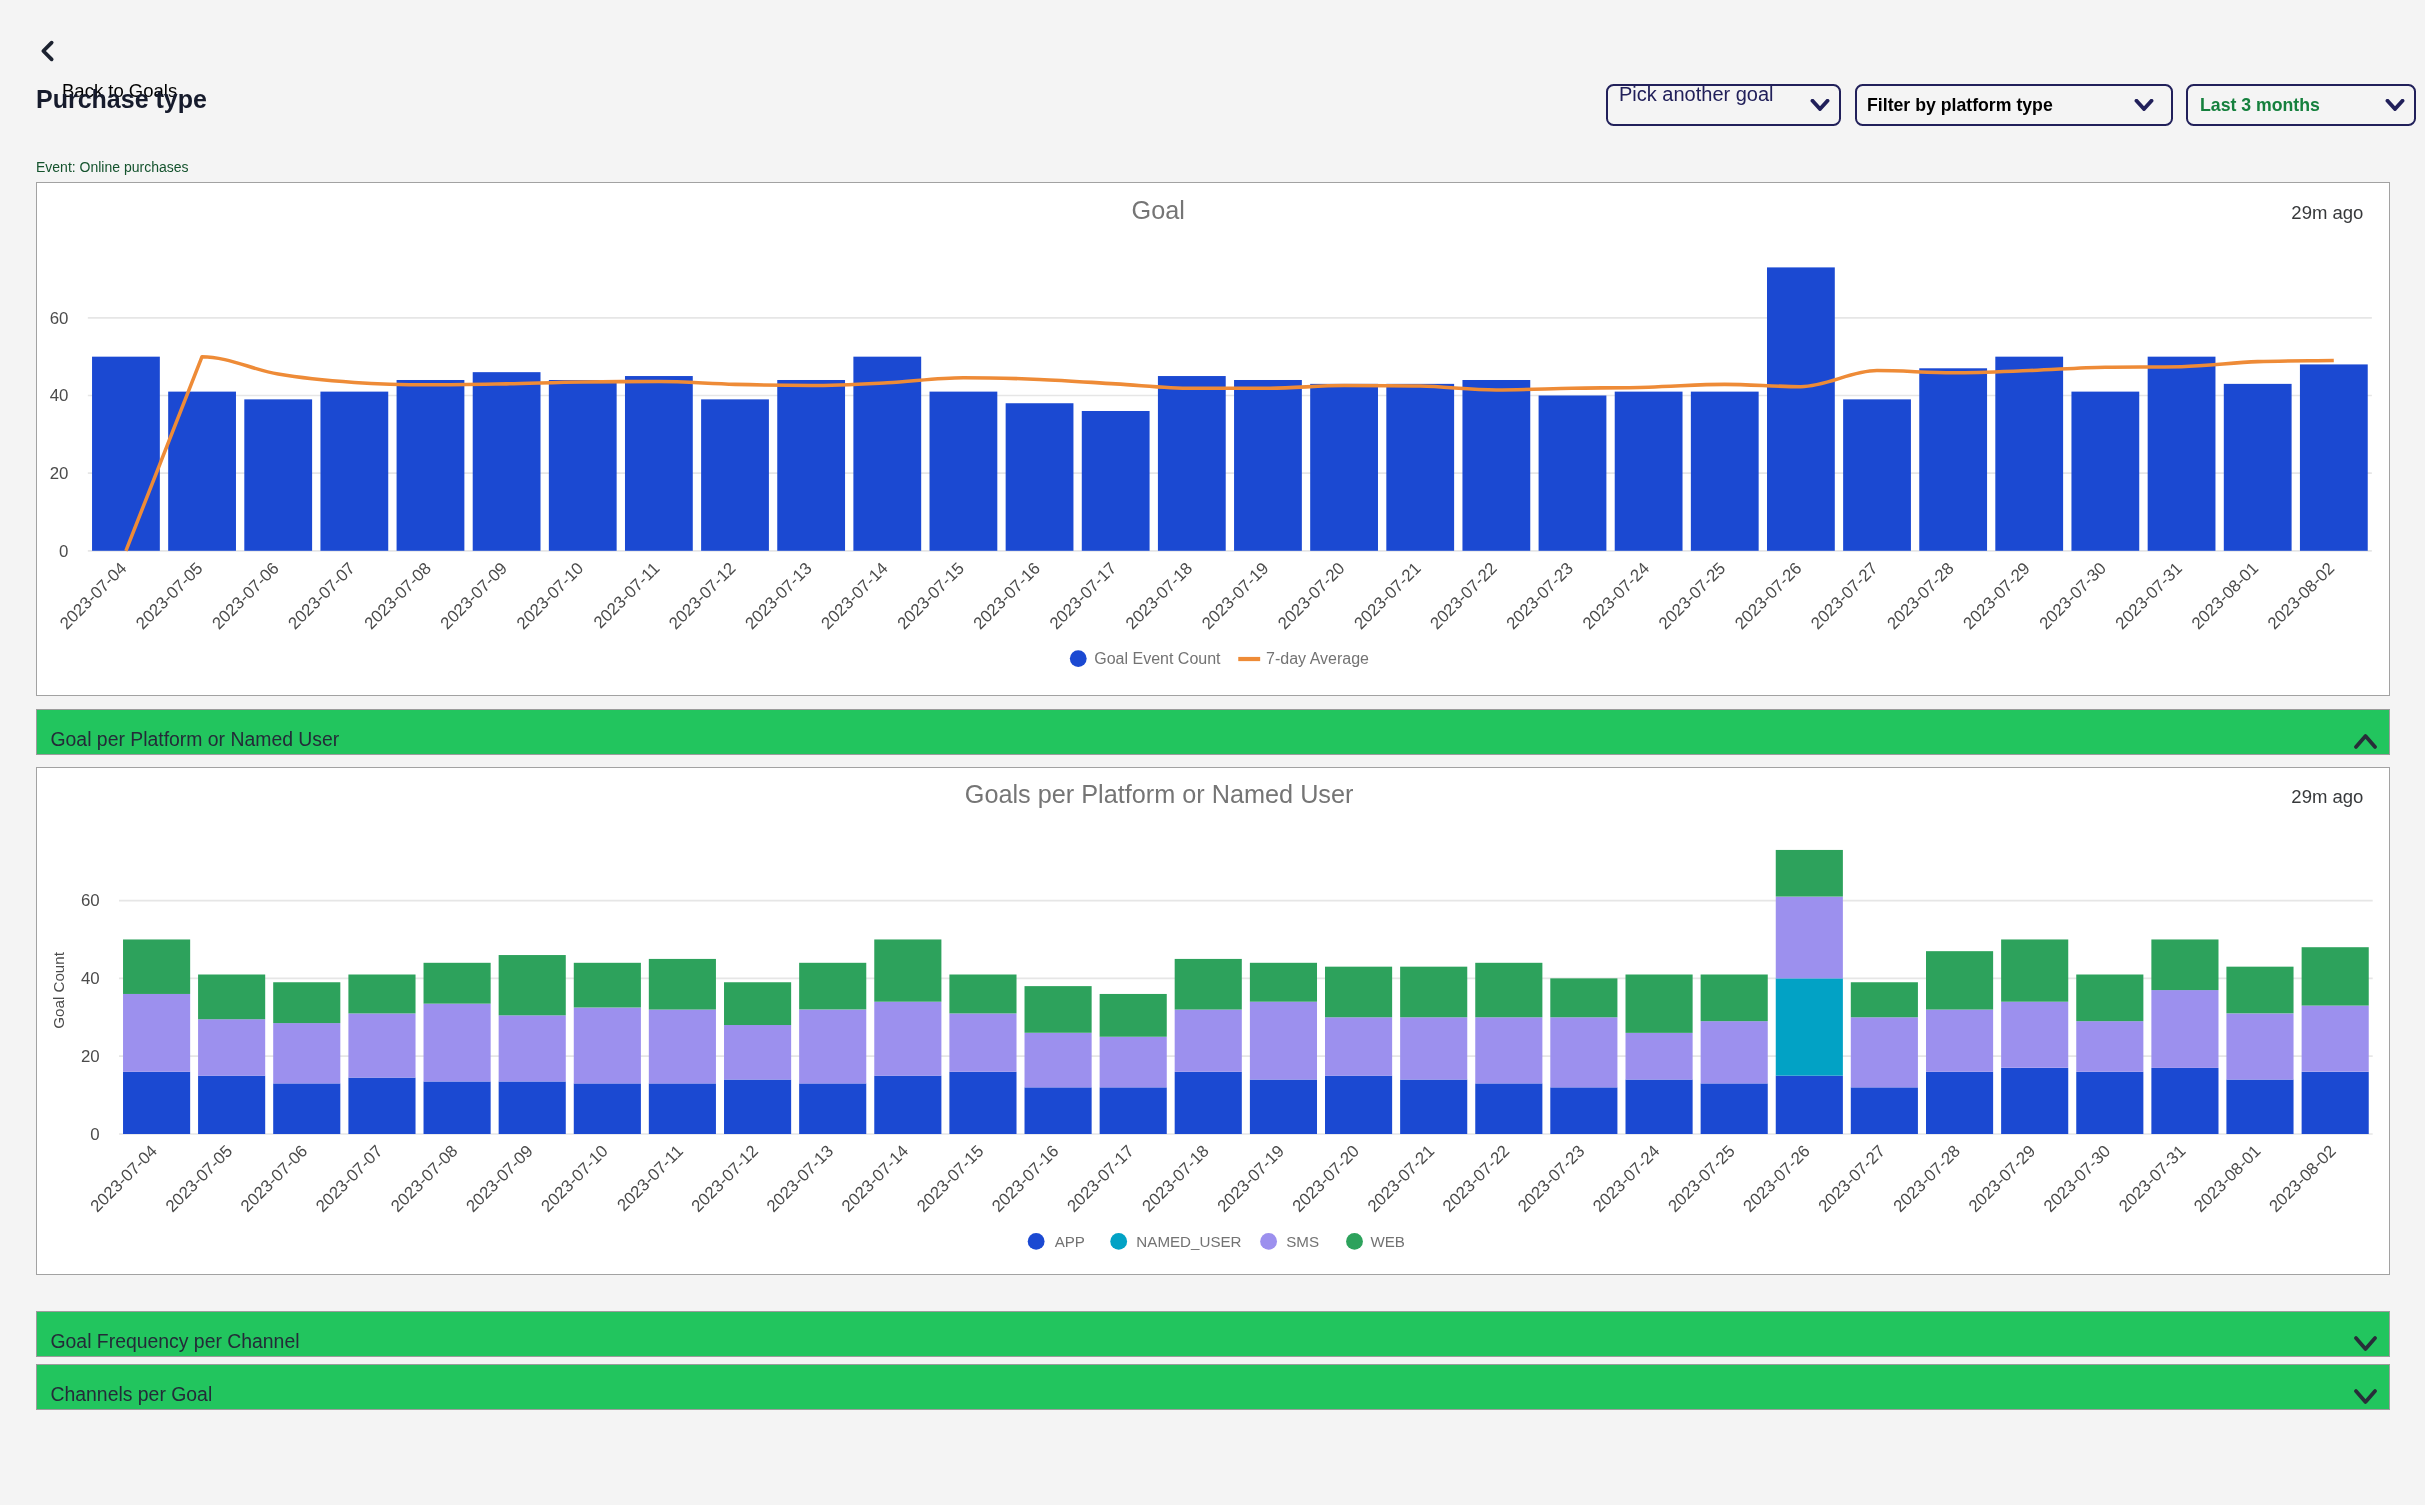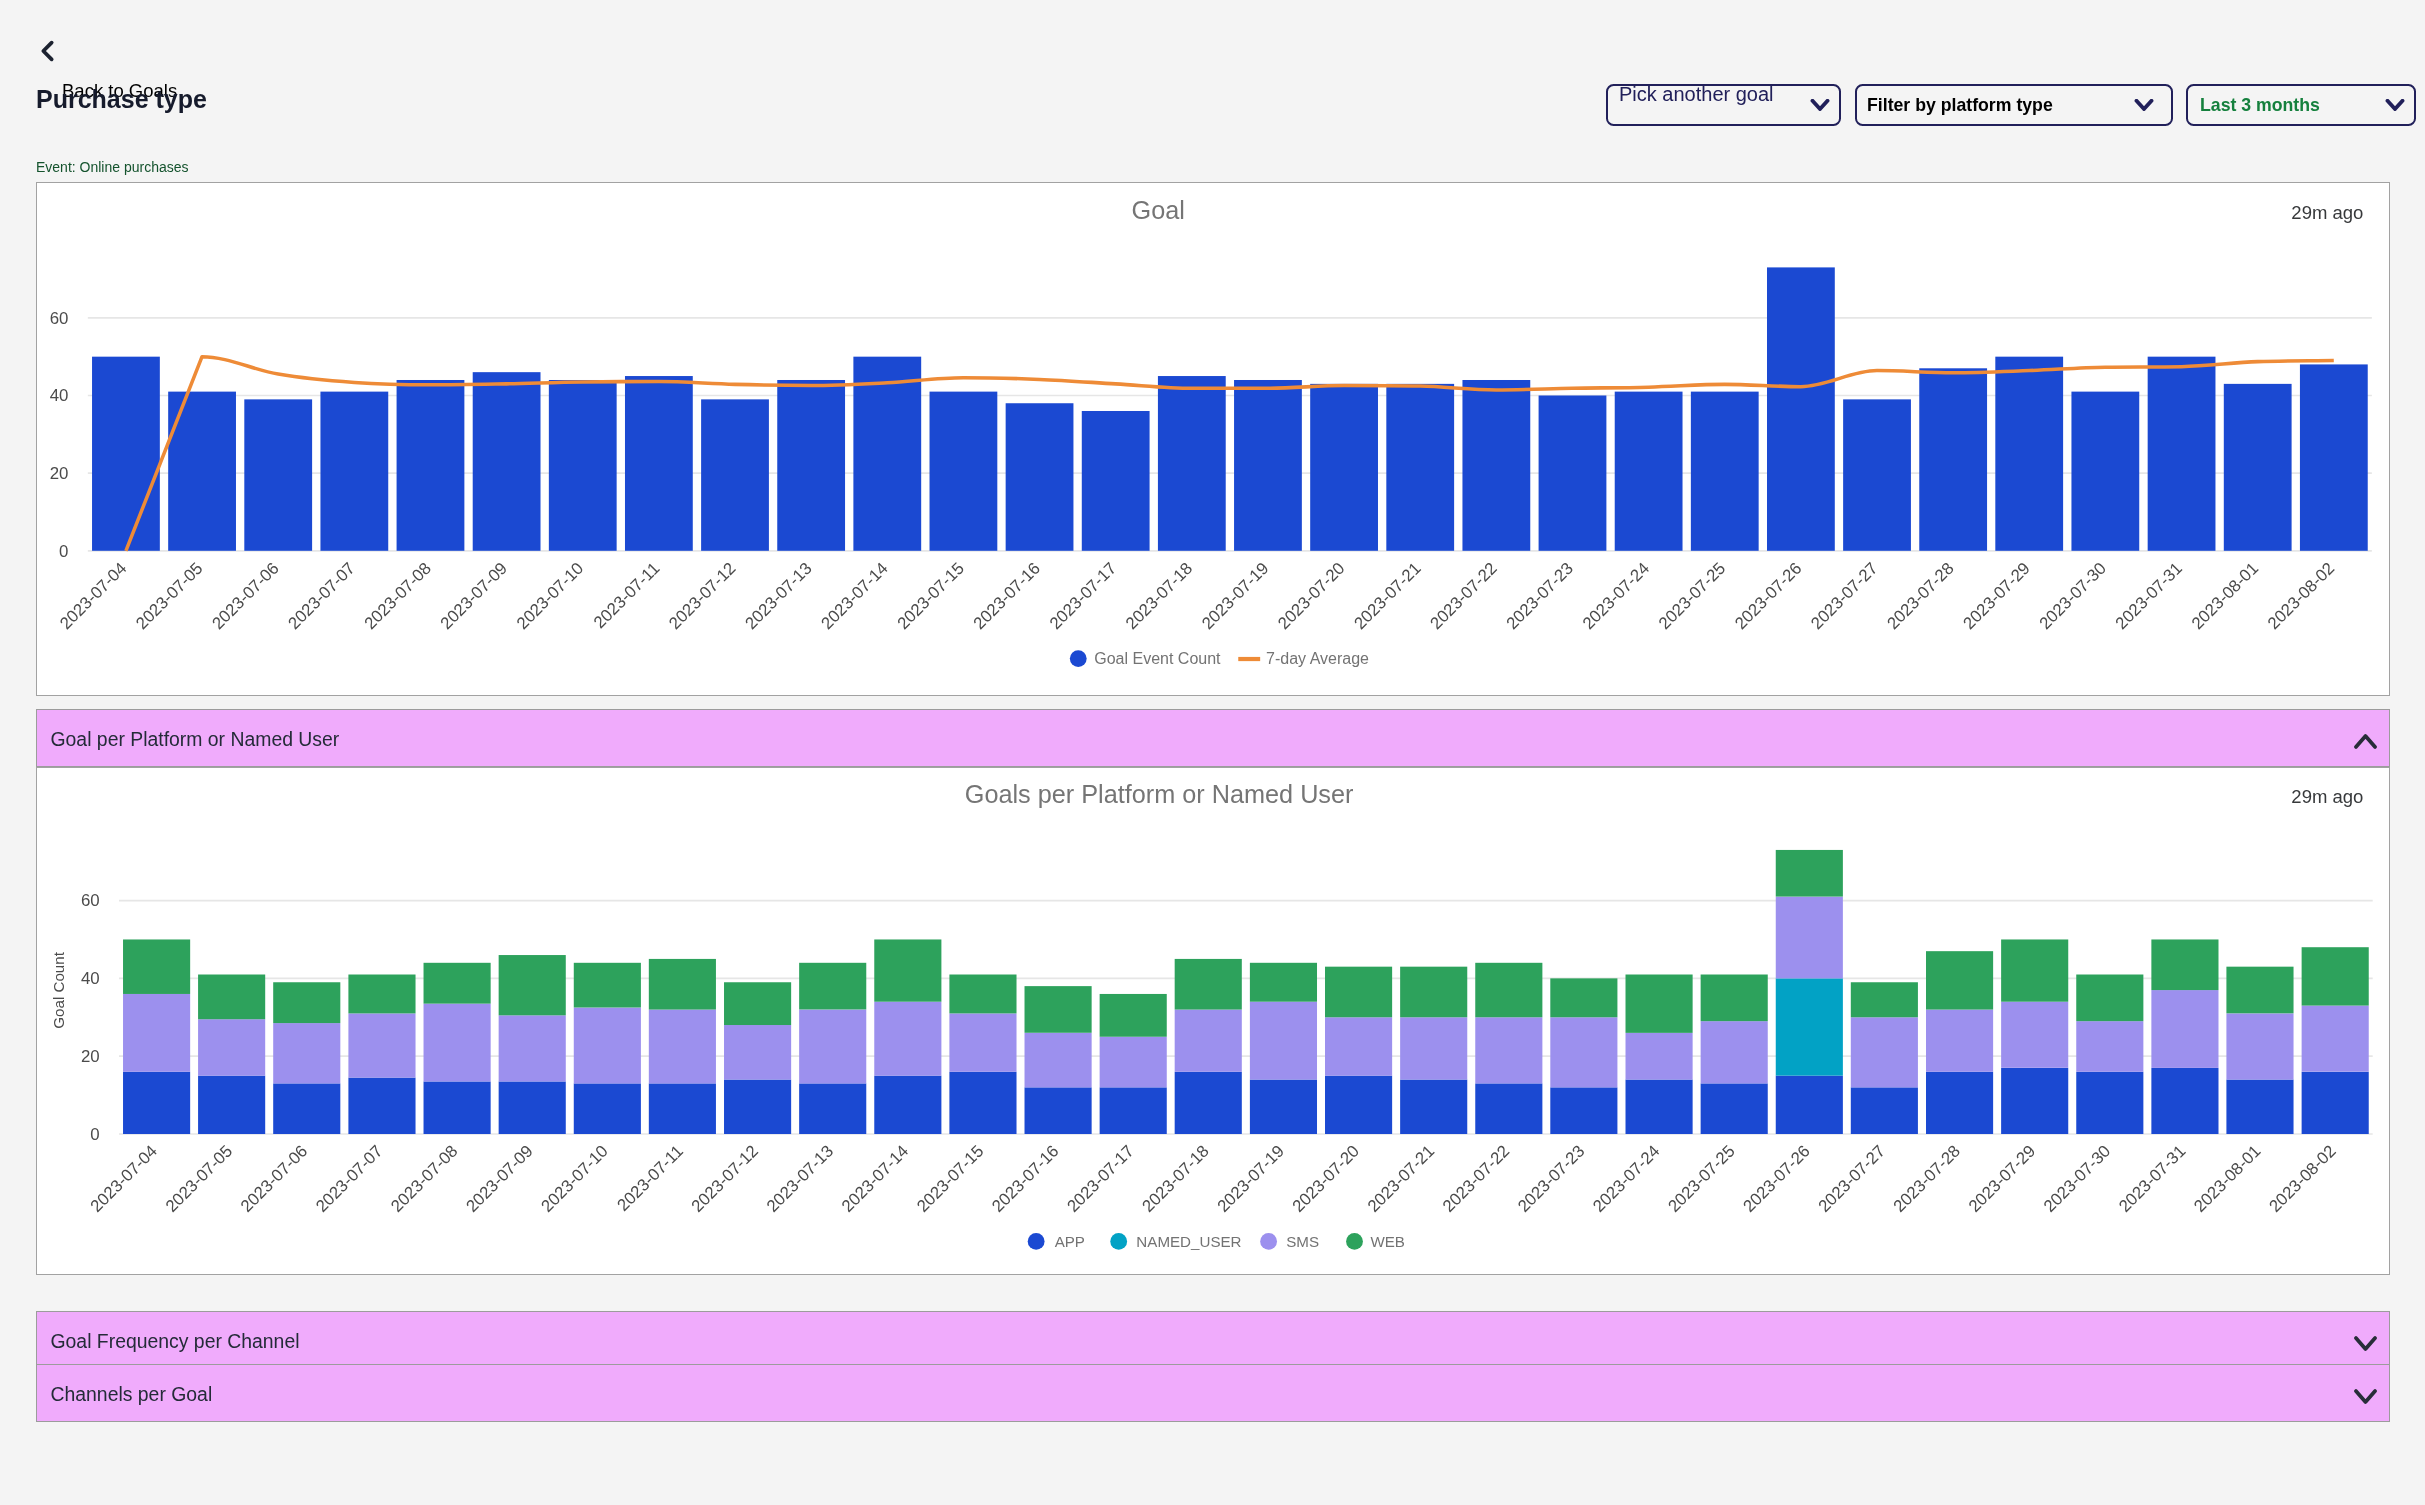--- a/index.html
+++ b/index.html
@@ -1,18 +1,18 @@
 <!DOCTYPE html>
 <html style="font-size:13.5px"><head><meta charset="utf-8">
 <style>
   * { margin:0; padding:0; box-sizing:border-box; }
   html,body { width:2426px; height:1505px; background:#f4f4f4; font-family:"Liberation Sans", sans-serif; }
   .abs { position:absolute; }
   .panel { position:absolute; left:36px; width:2354px; background:#ffffff; border:1.7px solid #a2a2a2; }
-  .hdr { position:absolute; left:36px; width:2354px; height:58px; background:#f0abfc; border:1.7px solid #9c9c9c; }
+  .hdr { position:absolute; left:36px; width:2354px; height:46px; background:#22c55e; border:1.7px solid #9c9c9c; }
   .hdr .t { position:absolute; left:13.5px; top:17.7px; font-size:19.4px; color:#242b38; }
 </style></head>
 <body>
 <svg class="abs" style="left:40px;top:40px" width="15" height="22" viewBox="0 0 18 26">
   <polyline points="14,3 4,13 14,23" fill="none" stroke="#1c2230" stroke-width="4.5" stroke-linecap="round" stroke-linejoin="round"></polyline>
 </svg>
 <div class="abs" style="left:62px;top:32px;font-size:18.5px;color:#000000;margin-top:48px;">Back to Goals</div>
 <div class="abs" style="left:36px;top:85px;font-size:25px;font-weight:bold;color:#161b2c;">Purchase type</div>
 <div class="abs" style="left:36px;top:118px;font-size:14px;color:#14532d;margin-top:41px;">Event: Online purchases</div>
 

